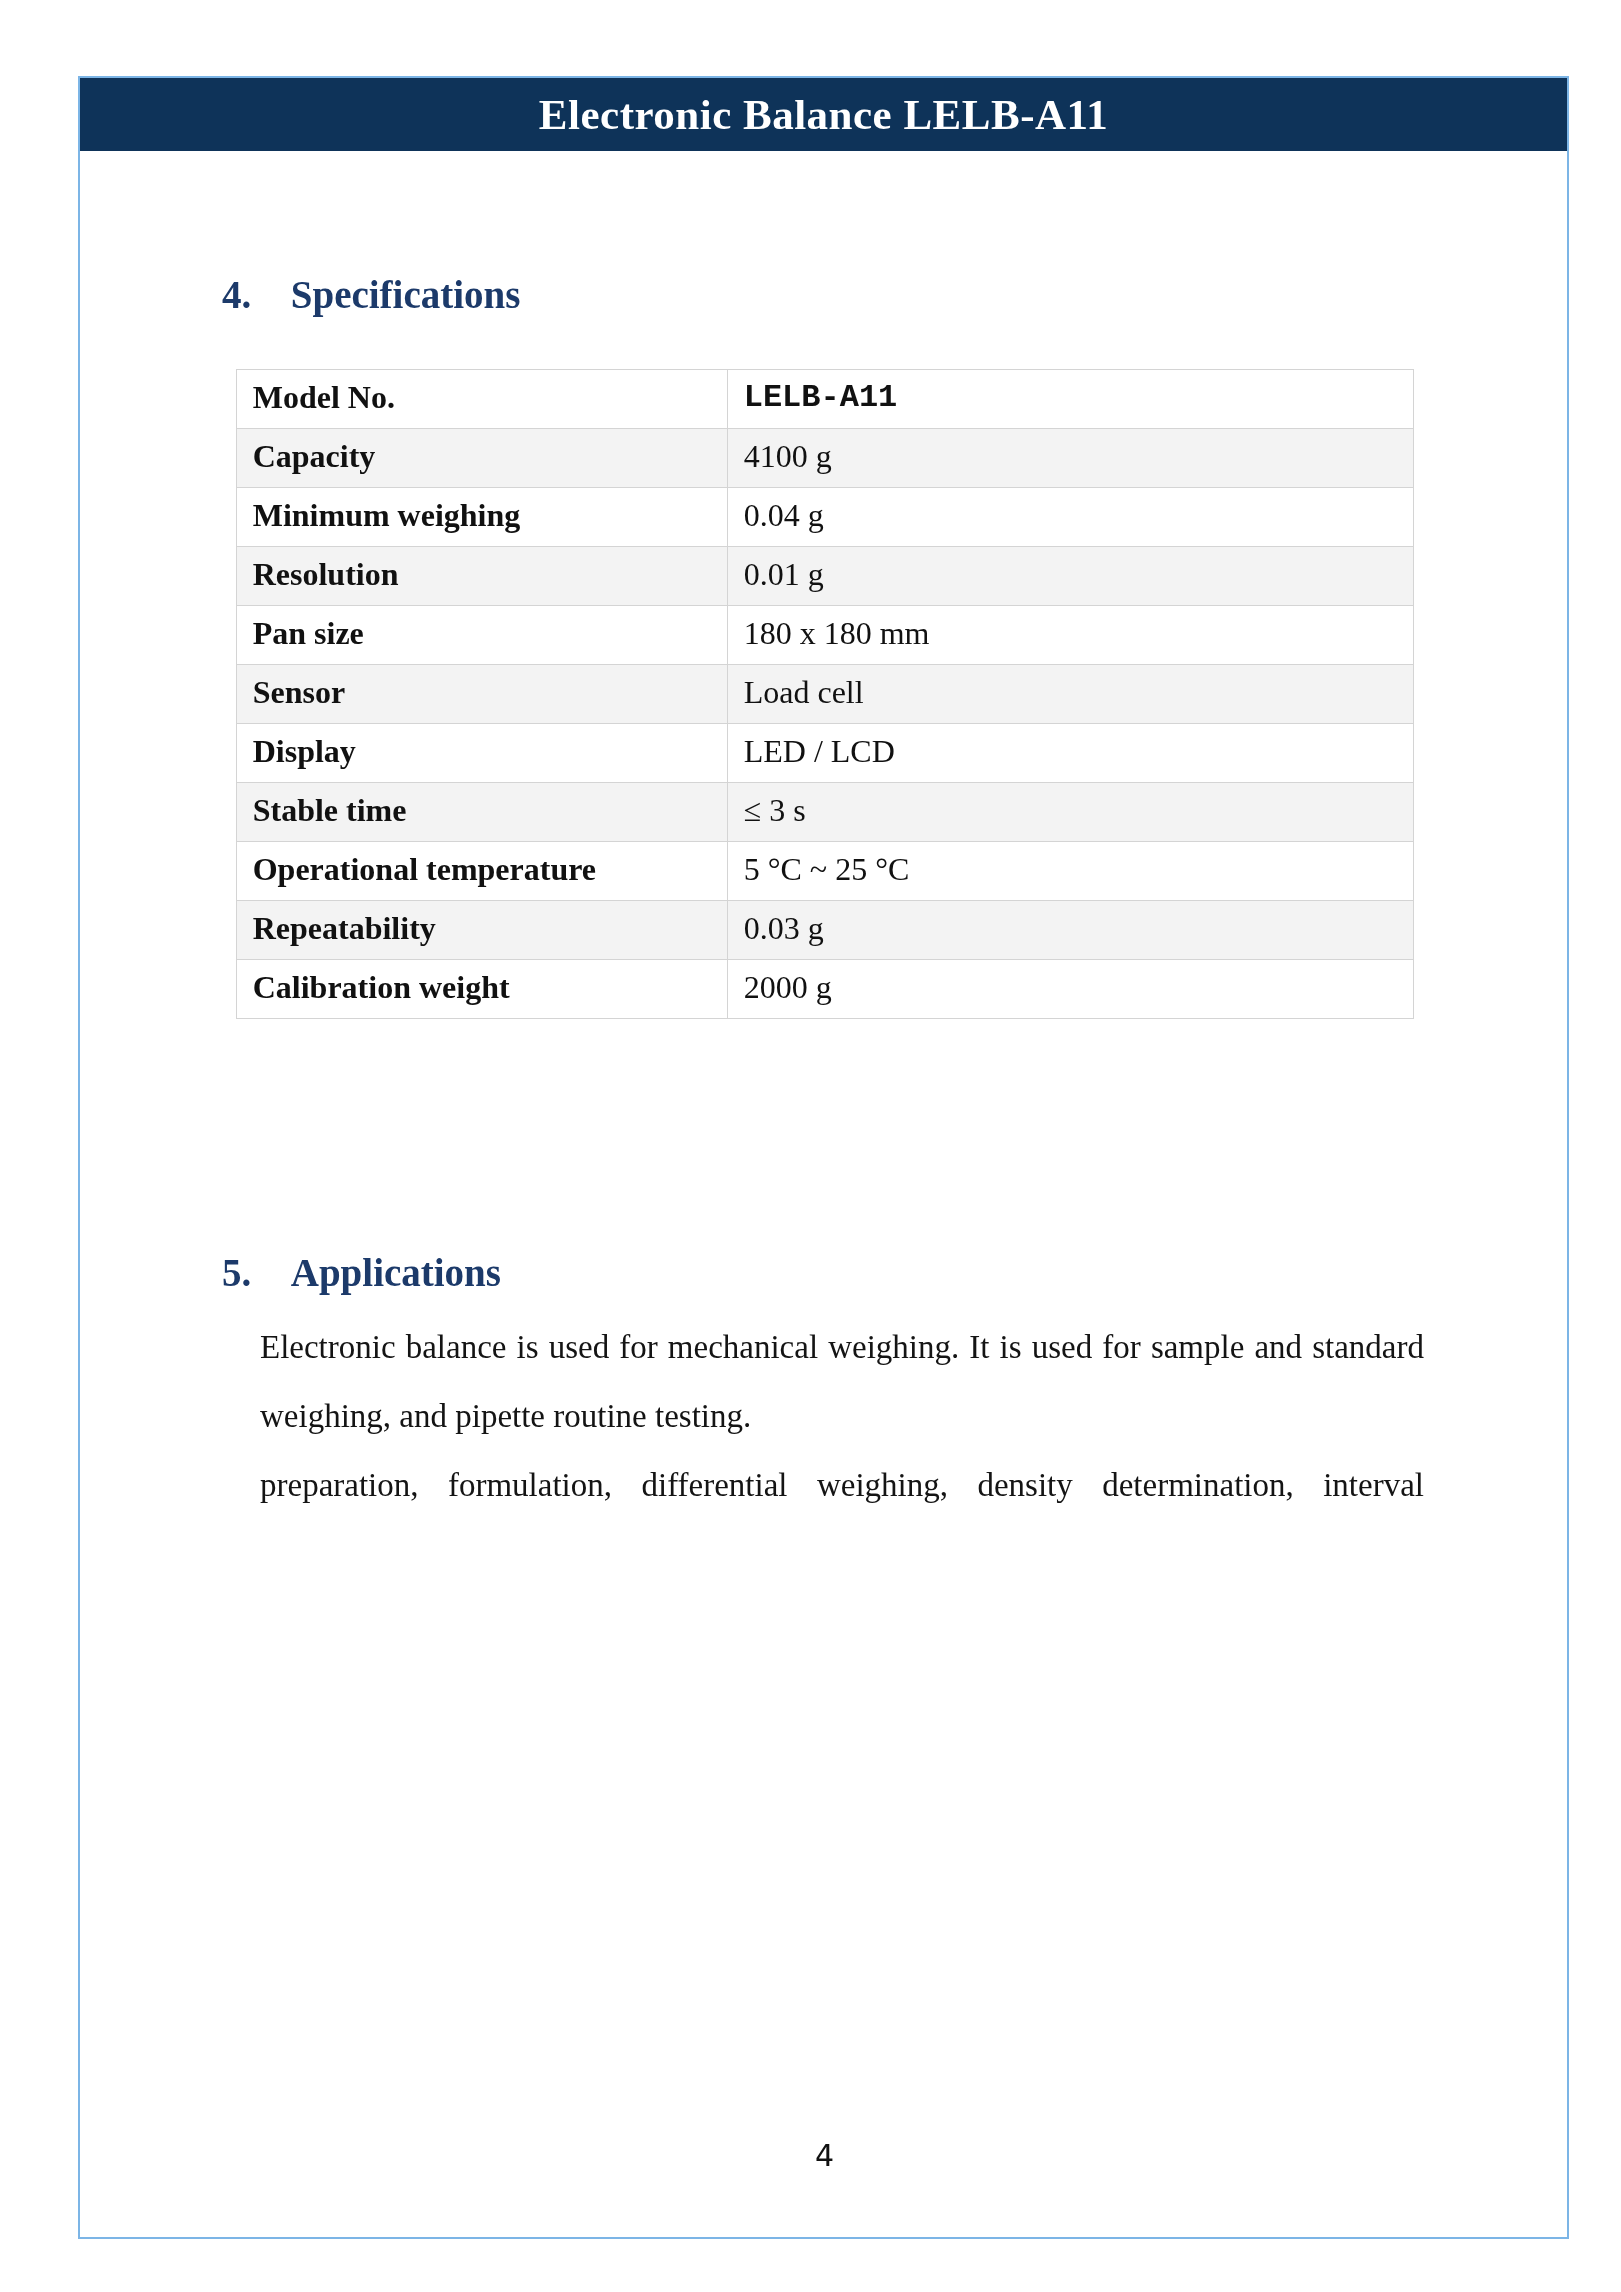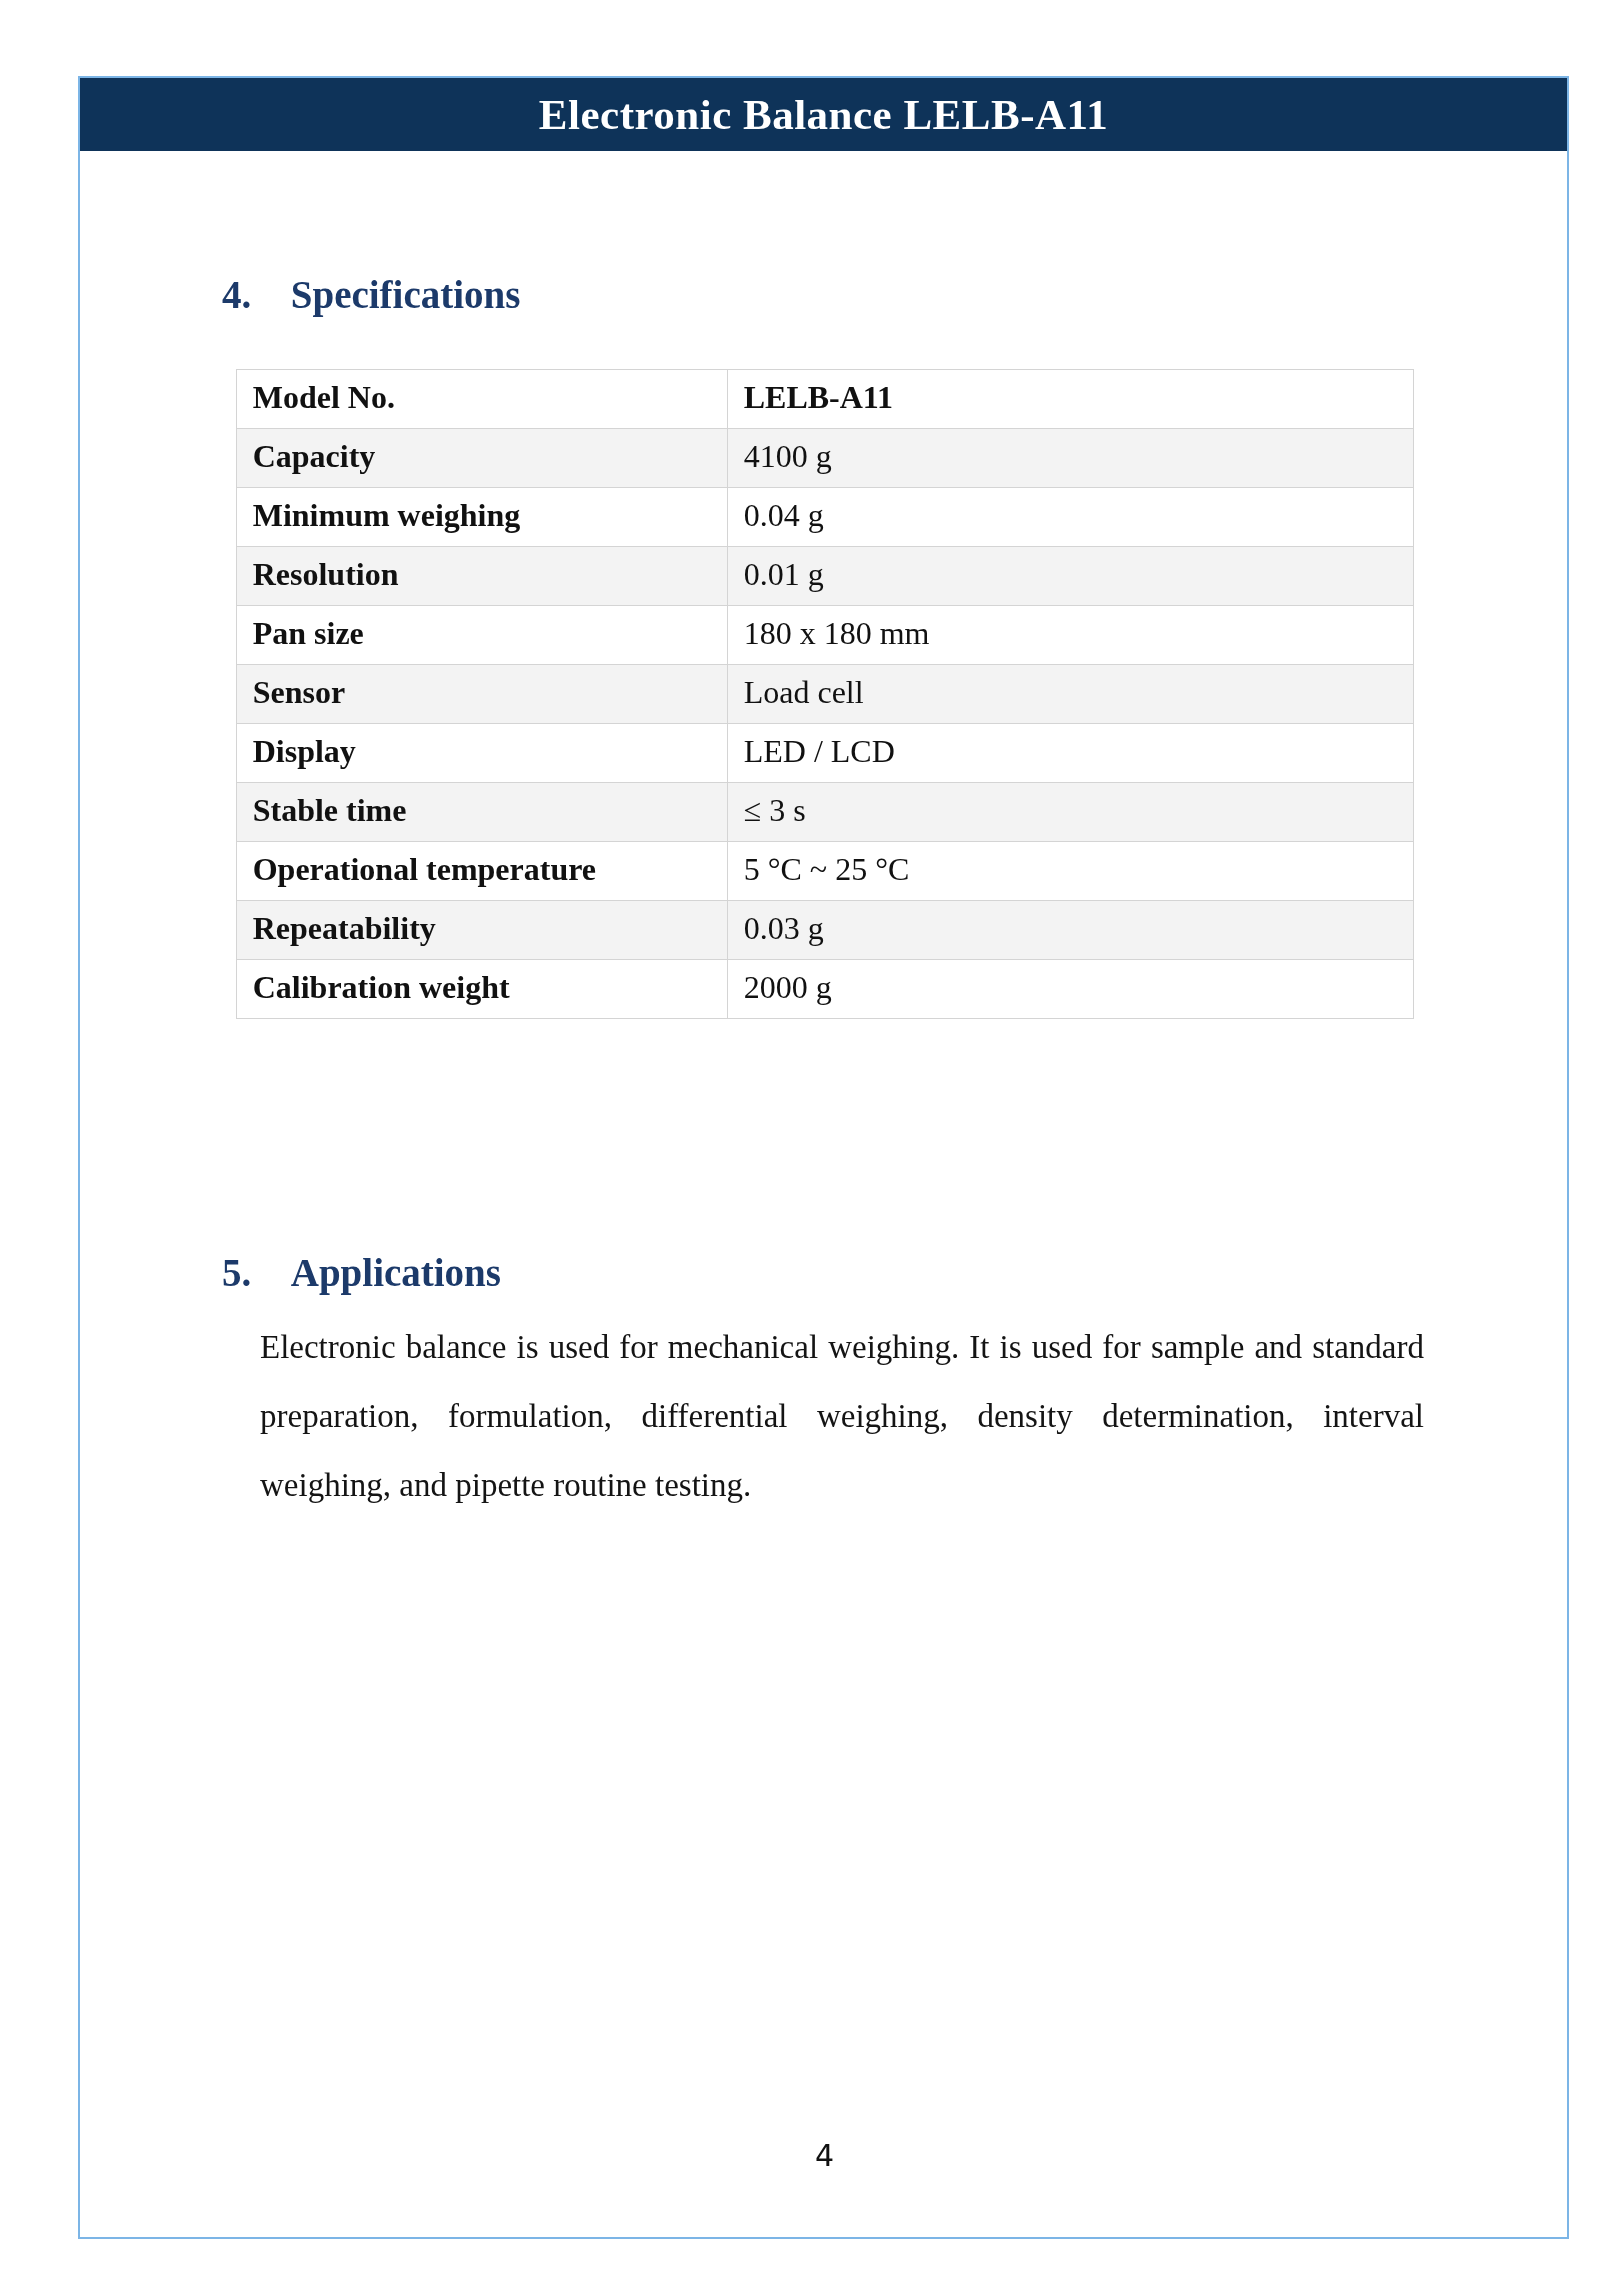--- a/index.html
+++ b/index.html
@@ -56,21 +56,21 @@
   }
   .spec-table td {
     height:59px;
     border:1px solid #d4d4d4;
     vertical-align:middle;
     padding:0 9.8px 3.9px 15.7px;
     background:#ffffff;
   }
   .spec-table tr:nth-child(even) td { background:#f3f3f3; }
   .spec-table td.label { width:491px; font-weight:bold; }
-  .spec-table td.value.bold { font-weight:bold; }
+  .spec-table td.value.bold { font-weight:bold;font-family:Liberation Mono, monospace; }
   .applications-para {
     position:absolute;
     left:232px; top:1292px;
     width:1192px;
     font-size:33px;
     line-height:55px;
     color:#141414;
   }
   .para-line {
     text-align:justify;
@@ -157,20 +157,20 @@
     </tbody>
   </table>
 
   <div class="section-heading heading-apps">
     <span class="num">5.</span>
     <span>Applications</span>
   </div>
 
   <div class="applications-para">
     <div class="para-line">Electronic balance is used for mechanical weighing. It is used for sample and standard</div>
+    <div class="para-line para-line--last">weighing, and pipette routine testing.</div>
     <div class="para-line">preparation, formulation, differential weighing, density determination, interval</div>
-    <div class="para-line para-line--last">weighing, and pipette routine testing.</div>
   </div>
 
   <div class="page-number">4</div>
 
 </div>
 
 
 </body></html>

